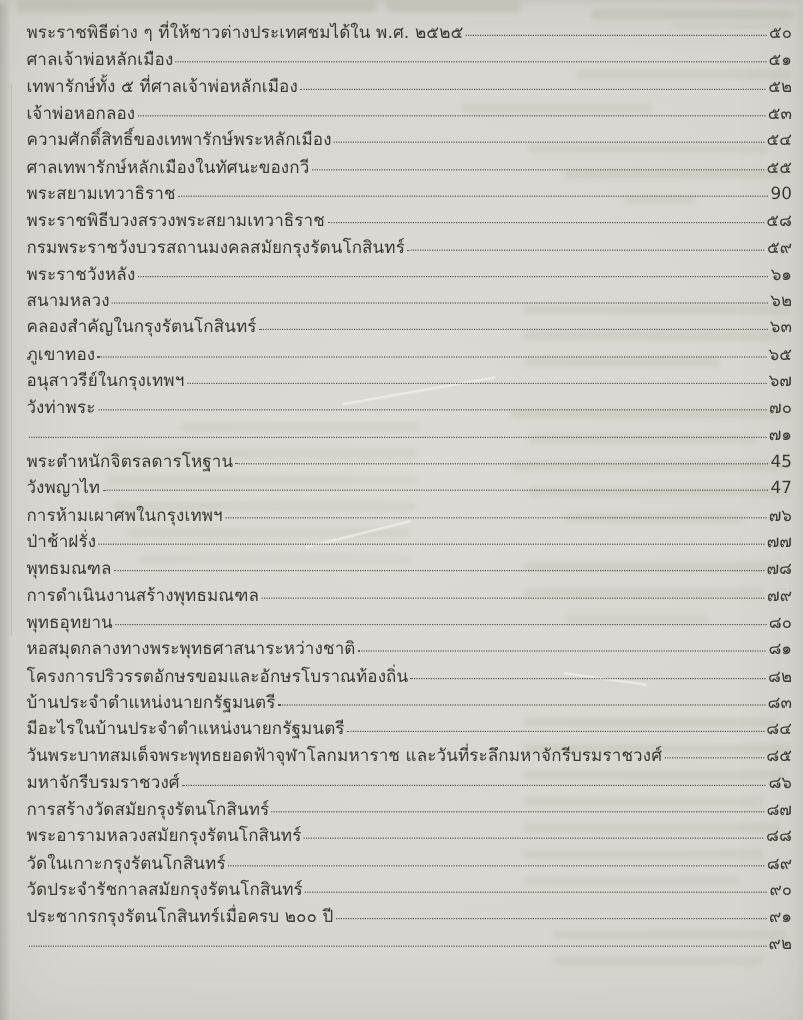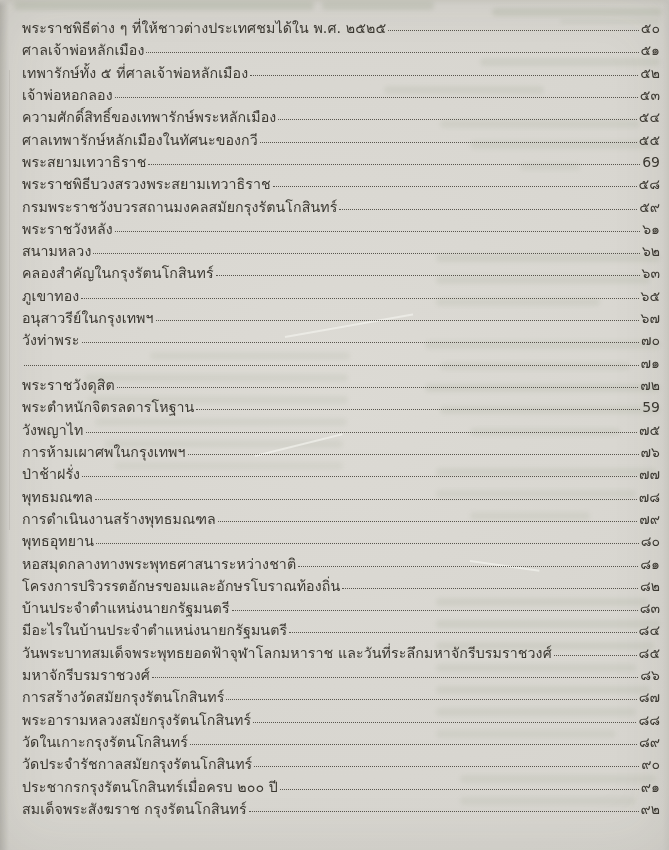--- a/index.html
+++ b/index.html
@@ -135,21 +135,21 @@
 
     <div class="row">
       <span class="t">ศาลเทพารักษ์หลักเมืองในทัศนะของกวี</span>
       <span class="leader"></span>
       <span class="p">๕๕</span>
     </div>
 
     <div class="row">
       <span class="t">พระสยามเทวาธิราช</span>
       <span class="leader"></span>
-      <span class="p">69</span>
+      <span class="p">90</span>
     </div>
 
     <div class="row">
       <span class="t">พระราชพิธีบวงสรวงพระสยามเทวาธิราช</span>
       <span class="leader"></span>
       <span class="p">๕๘</span>
     </div>
 
     <div class="row">
       <span class="t">กรมพระราชวังบวรสถานมงคลสมัยกรุงรัตนโกสินทร์</span>
@@ -192,36 +192,31 @@
       <span class="t">วังท่าพระ</span>
       <span class="leader"></span>
       <span class="p">๗๐</span>
     </div>
 
     <div class="row">
       <span class="leader"></span>
       <span class="p">๗๑</span>
     </div>
 
-    <div class="row">
-      <span class="t">พระราชวังดุสิต</span>
-      <span class="leader"></span>
-      <span class="p">๗๒</span>
-    </div>
 
     <div class="row">
       <span class="t">พระตำหนักจิตรลดารโหฐาน</span>
       <span class="leader"></span>
-      <span class="p">59</span>
+      <span class="p">45</span>
     </div>
 
     <div class="row">
       <span class="t">วังพญาไท</span>
       <span class="leader"></span>
-      <span class="p">๗๕</span>
+      <span class="p">47</span>
     </div>
 
     <div class="row">
       <span class="t">การห้ามเผาศพในกรุงเทพฯ</span>
       <span class="leader"></span>
       <span class="p">๗๖</span>
     </div>
 
     <div class="row">
       <span class="t">ป่าช้าฝรั่ง</span>
@@ -307,19 +302,18 @@
       <span class="p">๙๐</span>
     </div>
 
     <div class="row">
       <span class="t">ประชากรกรุงรัตนโกสินทร์เมื่อครบ ๒๐๐ ปี</span>
       <span class="leader"></span>
       <span class="p">๙๑</span>
     </div>
 
     <div class="row">
-      <span class="t">สมเด็จพระสังฆราช กรุงรัตนโกสินทร์</span>
       <span class="leader"></span>
       <span class="p">๙๒</span>
     </div>
   </div>
 
 </div>
 
 </body></html>

